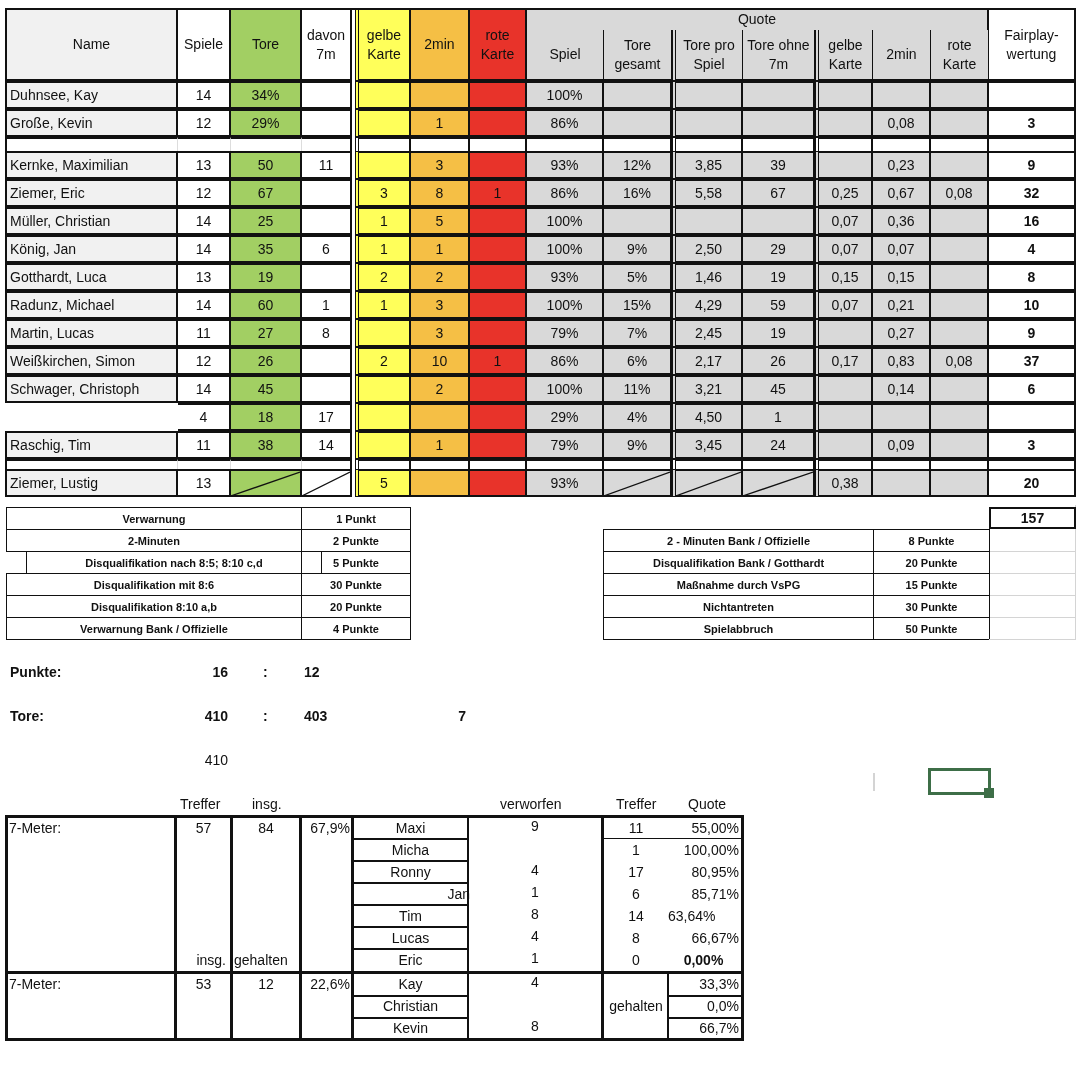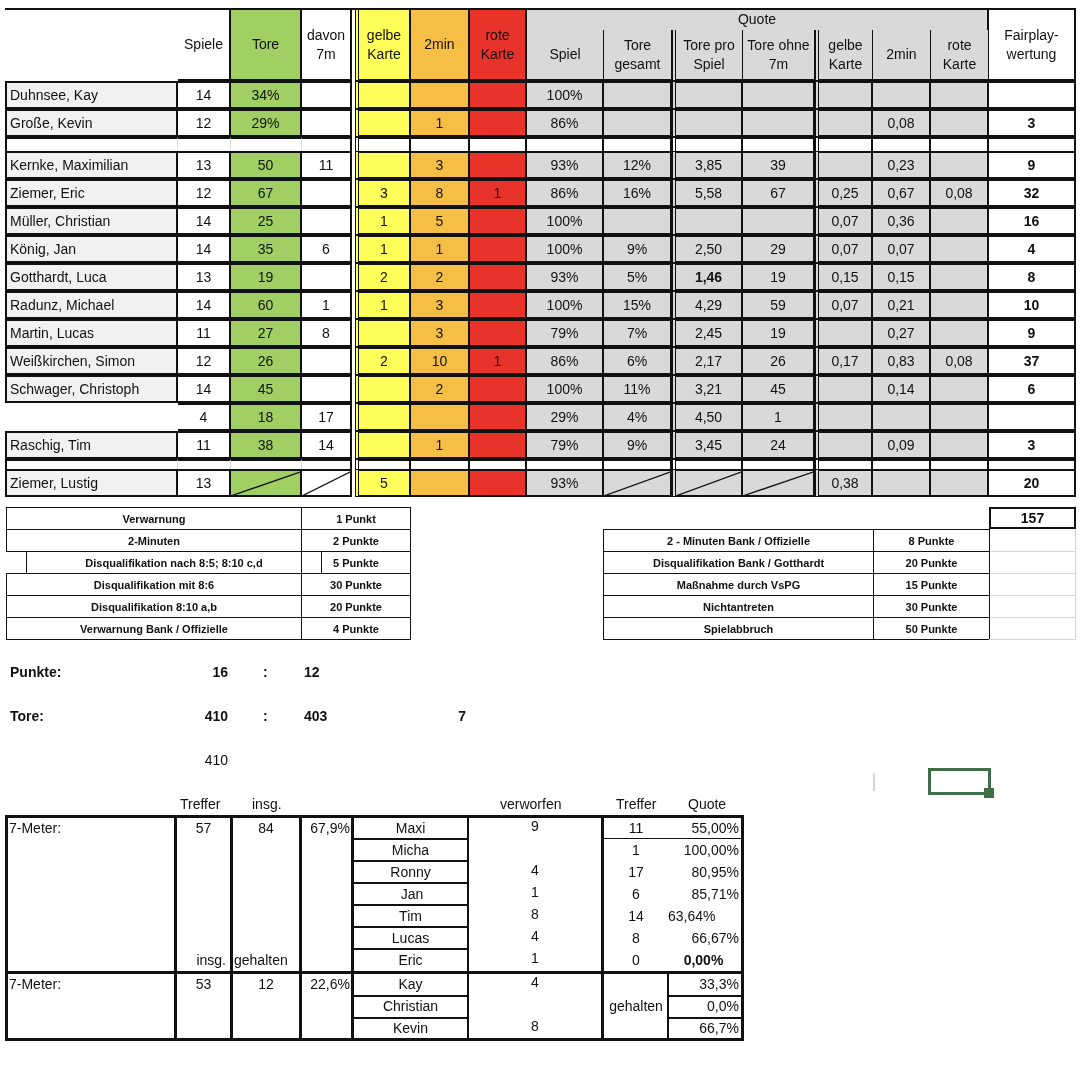--- a/index.html
+++ b/index.html
@@ -26,20 +26,23 @@
   .gridline { position:absolute; background:#d4d4d4; }
 </style>
 </head>
 <body>
 
 <div class="gridline" style="left:1075px;top:505px;width:1px;height:135px;"></div>
 <div class="gridline" style="left:873px;top:773px;width:2px;height:18px;"></div>
 
 <div id="main-table" class="abs" style="left:0;top:0;width:1080px;height:500px;">
     <div class="abs" style="left:5px;top:8px;width:1071px;height:2px;background:#111"></div>
+    <div class="cell hdr name-bg" style="left:5px;top:10px;width:173px;height:71px;border-left:2px solid #111;">
+      <span>Name</span>
+    </div>
     <div class="cell hdr white" style="left:178px;top:10px;width:53px;height:71px;">
       <span>Spiele</span>
     </div>
     <div class="cell hdr green" style="left:231px;top:10px;width:71px;height:71px;">
       <span>Tore</span>
     </div>
     <div class="cell hdr white" style="left:302px;top:10px;width:50px;height:71px;">
       <span>davon 7m</span>
     </div>
     <div class="cell hdr yellow" style="left:355px;top:10px;width:56px;height:71px;border-left:4px double #111;">
@@ -384,21 +387,21 @@
     </div>
     <div class="cell red " style="left:470px;top:263px;width:57px;height:28px;border-top:2px solid #111;">
         <span></span>
     </div>
     <div class="cell gray " style="left:527px;top:263px;width:77px;height:28px;border-top:2px solid #111;">
         <span>93%</span>
     </div>
     <div class="cell gray " style="left:604px;top:263px;width:68px;height:28px;border-top:2px solid #111;">
         <span>5%</span>
     </div>
-    <div class="cell gray " style="left:672px;top:263px;width:71px;height:28px;border-left:4px double #111;border-top:2px solid #111;font-weight:bold;">
+    <div class="cell gray " style="left:672px;top:263px;width:71px;height:28px;border-left:4px double #111;border-top:2px solid #111;">
         <span>1,46</span>
     </div>
     <div class="cell gray " style="left:743px;top:263px;width:72px;height:28px;border-top:2px solid #111;">
         <span>19</span>
     </div>
     <div class="cell gray " style="left:815px;top:263px;width:58px;height:28px;border-left:4px double #111;border-top:2px solid #111;">
         <span>0,15</span>
     </div>
     <div class="cell gray " style="left:873px;top:263px;width:58px;height:28px;border-top:2px solid #111;">
         <span>0,15</span>
@@ -884,21 +887,21 @@
     <div class="plain" style="left:604px;top:842px;width:64px;text-align:center;">1</div>
     <div class="plain" style="left:668px;top:842px;width:71px;text-align:right;">100,00%</div>
     <div class="abs" style="left:351px;top:860px;width:117px;height:2px;background:#111;"></div>
     <div class="abs" style="left:601px;top:860px;width:143px;height:0px;background:#111;"></div>
     <div class="plain" style="left:354px;top:864px;width:113px;text-align:center;">Ronny</div>
     <div class="plain" style="left:469px;top:862px;width:132px;text-align:center;">4</div>
     <div class="plain" style="left:604px;top:864px;width:64px;text-align:center;">17</div>
     <div class="plain" style="left:668px;top:864px;width:71px;text-align:right;">80,95%</div>
     <div class="abs" style="left:351px;top:882px;width:117px;height:2px;background:#111;"></div>
     <div class="abs" style="left:601px;top:882px;width:143px;height:0px;background:#111;"></div>
-    <div class="plain" style="left:354px;top:886px;width:116px;text-align:center;">Jan</div>
+    <div class="plain" style="left:354px;top:886px;width:116px;text-align:right;">Jan</div>
     <div class="plain" style="left:469px;top:884px;width:132px;text-align:center;">1</div>
     <div class="plain" style="left:604px;top:886px;width:64px;text-align:center;">6</div>
     <div class="plain" style="left:668px;top:886px;width:71px;text-align:right;">85,71%</div>
     <div class="abs" style="left:351px;top:904px;width:117px;height:2px;background:#111;"></div>
     <div class="abs" style="left:601px;top:904px;width:143px;height:0px;background:#111;"></div>
     <div class="plain" style="left:354px;top:908px;width:113px;text-align:center;">Tim</div>
     <div class="plain" style="left:469px;top:906px;width:132px;text-align:center;">8</div>
     <div class="plain" style="left:604px;top:908px;width:64px;text-align:center;">14</div>
     <div class="plain" style="left:668px;top:908px;width:71px;text-align:left;">63,64%</div>
     <div class="abs" style="left:351px;top:926px;width:117px;height:2px;background:#111;"></div>

